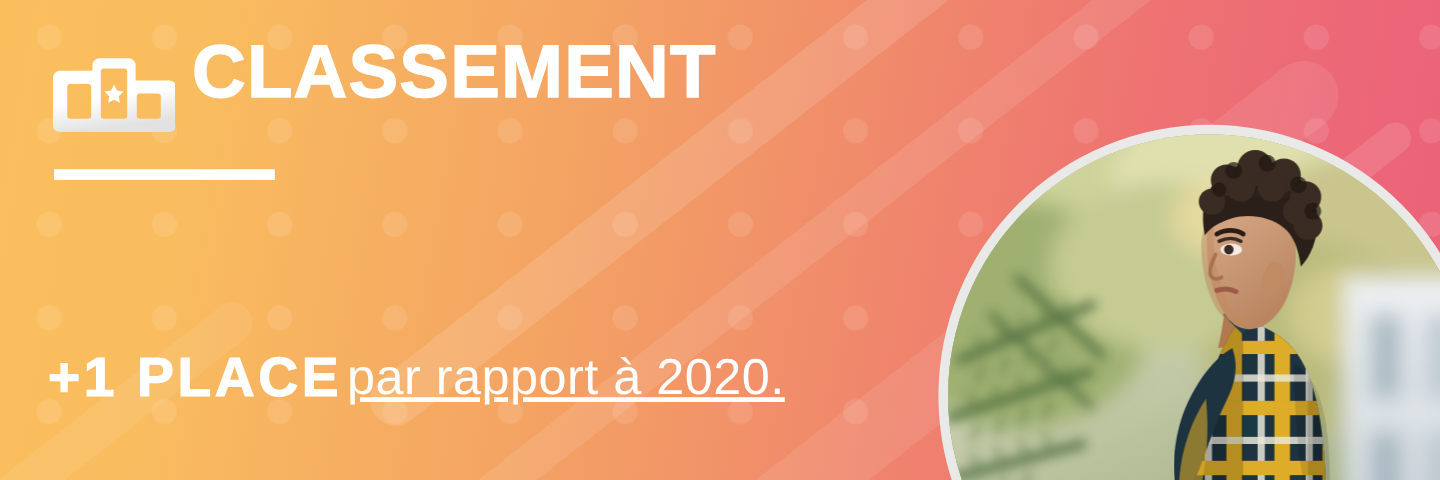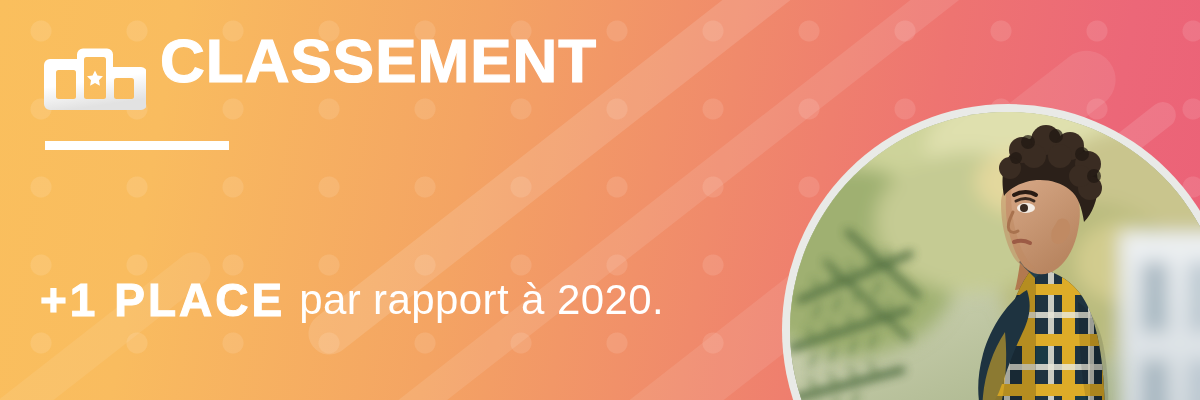--- a/index.html
+++ b/index.html
@@ -101,39 +101,40 @@
     font-size:25px;
     line-height:26px;
     letter-spacing:-0.3px;
     transform:scaleX(.93);
     transform-origin:left top;
     white-space:nowrap;
   }
 
   
   .tagline{
-    position:absolute;left:40px;top:274px;
+    position:absolute;left:40px;top:288px;
     display:flex;align-items:flex-start;
     white-space:nowrap;
   }
   .tag-strong{
     color:#ffffff;
     font-size:46px;
     line-height:52px;
     font-weight:700;
     letter-spacing:3px;
     -webkit-text-stroke:1px #ffffff;
   }
   .tag-light{
     color:#ffffff;
     font-size:42px;
     line-height:52px;
     font-weight:300;
     letter-spacing:0.4px;
-    margin-left:14px;
+    margin-left:4px;
+    text-decoration:underline;
   }
 
   
   .photo-wrap{
     position:absolute;
     left:782px;top:104px;
     width:452px;height:452px;
     border-radius:50%;
     background:#e9eae7;
     padding:0;

